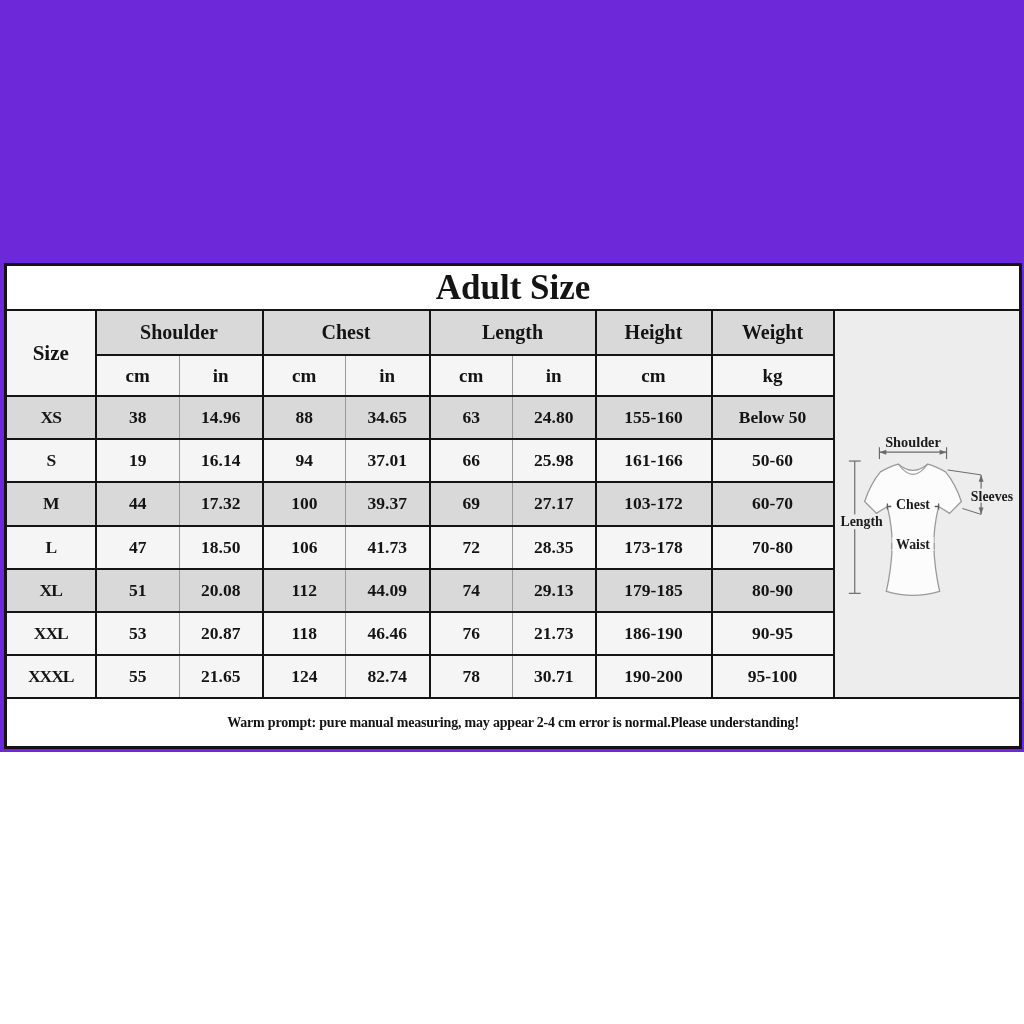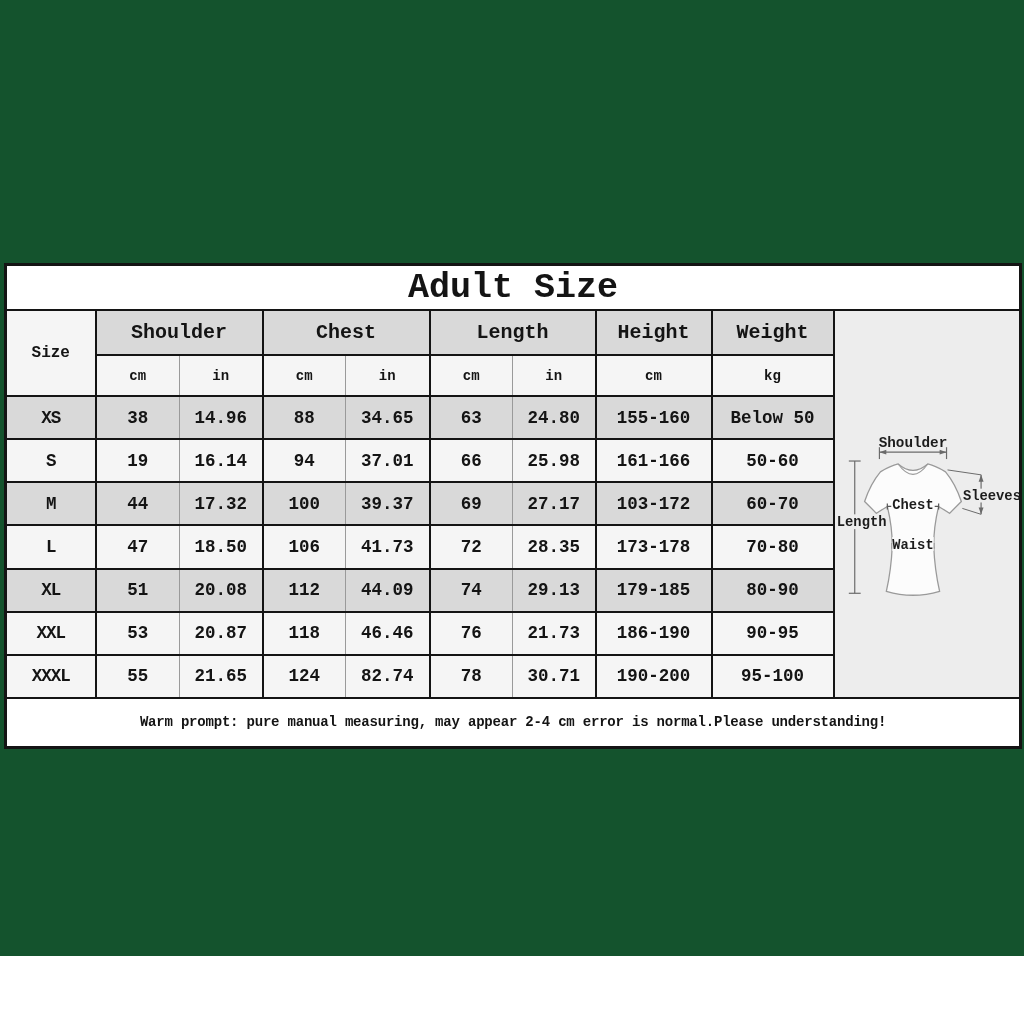--- a/index.html
+++ b/index.html
@@ -1,28 +1,28 @@
 <!DOCTYPE html>
 <html style="--red: #cc2127; --title_red: #d8343b; --header_gray: #d9d9d9; --row_gray: #d9d9d9; --cell_bg: #f5f5f5; --panel_bg: #ededed; --border_black: #141414;"><head>
 <meta charset="utf-8">
 <style>
   html,body{margin:0;padding:0;background:#ffffff;}
-  .canvas{position:relative;width:1024px;height:956px;background:#14532d;
-          font-family:Liberation Mono, monospace;overflow:hidden;}
+  .canvas{position:relative;width:1024px;height:752px;background:#6d28d9;
+          font-family:Liberation Serif, serif;overflow:hidden;}
   .sheet{position:absolute;left:4px;top:263px;width:1016px;}
   table.size-chart{border-collapse:collapse;table-layout:fixed;width:1015px;
           border:3px solid #141414;}
   table.size-chart td{border:2px solid #141414;text-align:center;vertical-align:middle;
           padding:0;color:#141414;overflow:hidden;}
   .title-cell{height:43px;font-size:35px;font-weight:bold;
           color:var(--title_red,#d8343b);background:#ffffff;
           border-bottom:3px solid #141414;letter-spacing:0px;}
   .hgroup{background:var(--header_gray,#d9d9d9);font-size:20px;font-weight:bold;height:41px;}
-  .size-head{font-size:16px;font-weight:bold;background:var(--cell_bg,#f5f5f5);}
-  .unit{font-size:14px;font-weight:bold;height:37px;background:var(--cell_bg,#f5f5f5);}
+  .size-head{font-size:21px;font-weight:bold;background:var(--cell_bg,#f5f5f5);}
+  .unit{font-size:19px;font-weight:bold;height:37px;background:var(--cell_bg,#f5f5f5);}
   tr.data td{height:39px;font-size:17.5px;font-weight:bold;background:var(--cell_bg,#f5f5f5);}
   tr.data.g td{background:var(--row_gray,#d9d9d9);}
   td.size-label{font-size:26px;font-weight:bold;color:var(--red,#cc2127);letter-spacing:-1px;}
   .thin-l{border-left:1px solid #9a9a9a !important;}
   .thin-r{border-right:1px solid #9a9a9a !important;}
   td.diagram-cell{background:var(--panel_bg,#ededed);padding:0;vertical-align:top;}
   td.diagram-cell svg{display:block;width:100%;height:100%;}
   .prompt-cell{height:47px;font-size:14px;font-weight:bold;color:var(--red,#cc2127);
           background:#ffffff;border-top:3px solid #141414;letter-spacing:-0.2px;
           white-space:nowrap;}

